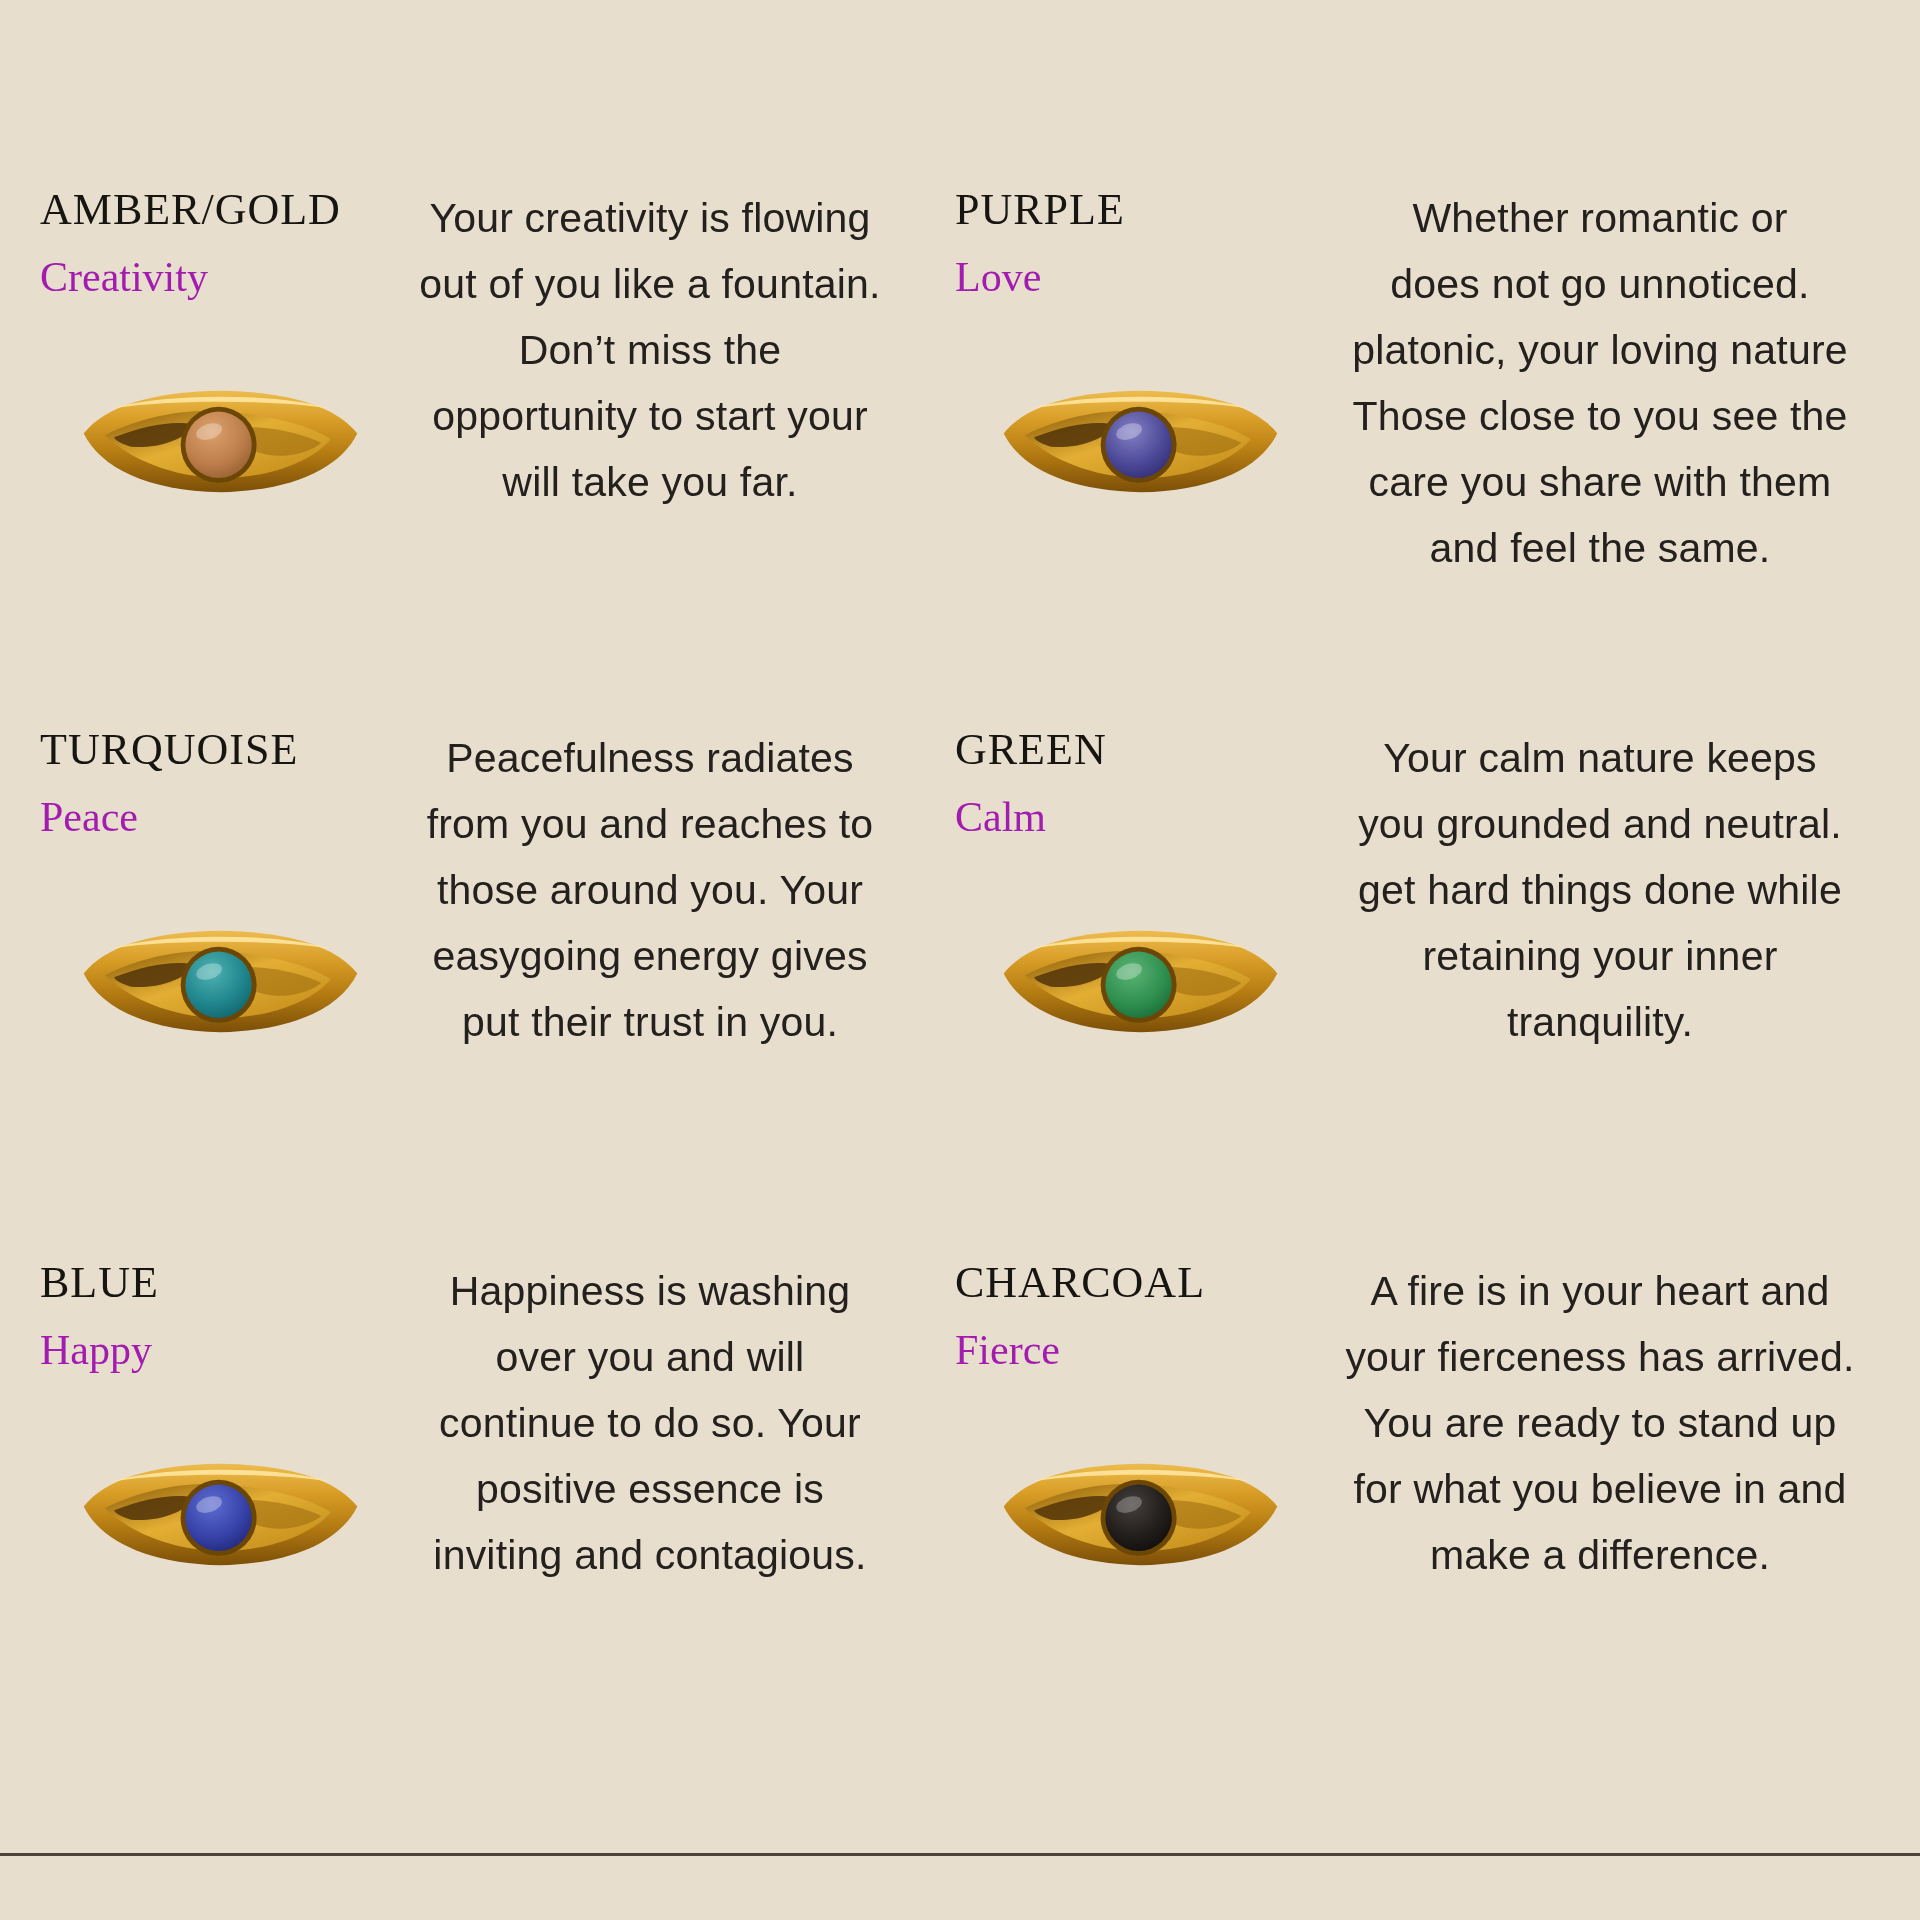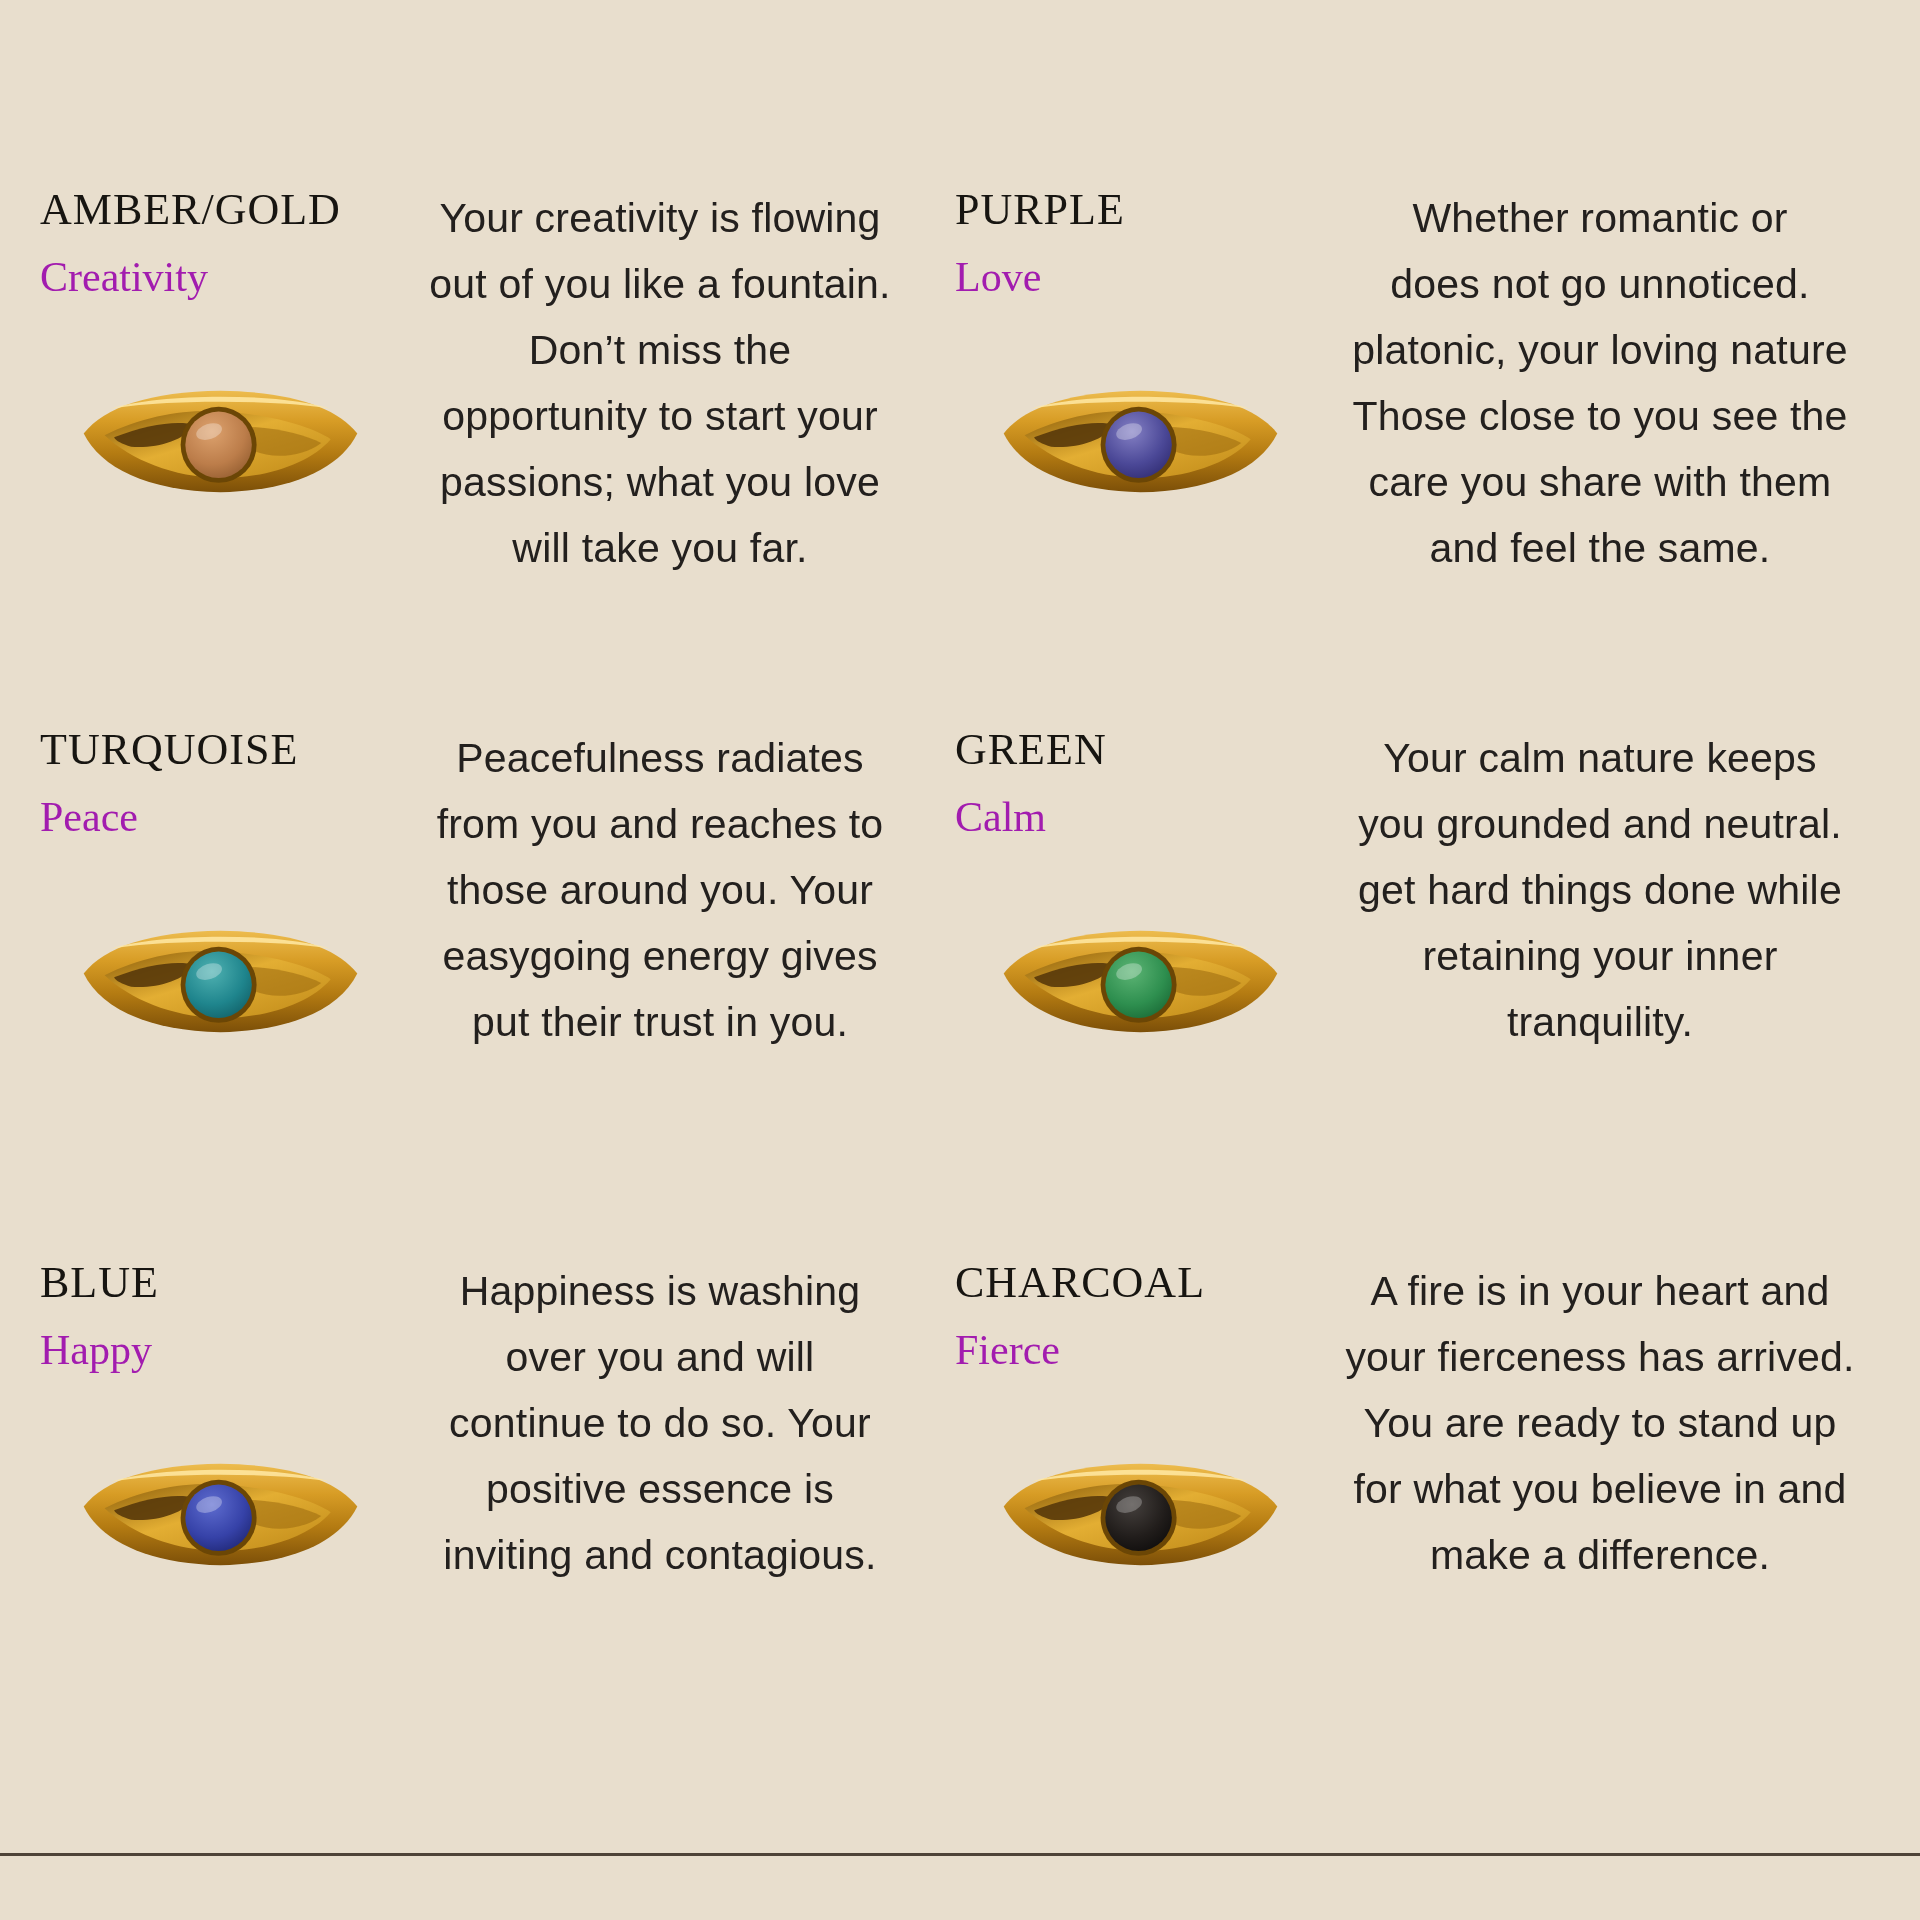--- a/index.html
+++ b/index.html
@@ -22,21 +22,21 @@
   .mood {
     font-family:"Liberation Serif", serif; font-size:42px; line-height:66px;
     color:#a21caf; white-space:nowrap;
   }
   .ring { display:block; margin:70px auto 0 auto; width:285px; height:124px; }
 
   .para {
     position:absolute; top:25px; text-align:center;
     font-size:41px; line-height:66px; color:#23201e; letter-spacing:0.2px;
   }
-  .para.left  { left:380px;  width:560px; }
+  .para.left  { left:370px;  width:560px; }
   .para.right { left:1320px; width:560px; }
   .para-line { white-space:nowrap; }
 
   .divider { position:absolute; top:1853px; left:0; width:1920px; height:3px; background:#4e4338; }
 </style>
 </head>
 <body>
 
 <div class="page">
 
@@ -73,21 +73,20 @@
         <circle cx="148" cy="68" r="35" fill="url(#stone0)"></circle>
         <ellipse cx="138" cy="54" rx="14" ry="8" fill="#ffffff" opacity="0.3" transform="rotate(-18 138 54)"></ellipse>
       </svg>
     </div>
 
     <div class="para left">
       <div class="para-line">Your creativity is flowing</div>
       <div class="para-line">out of you like a fountain.</div>
       <div class="para-line">Don’t miss the</div>
       <div class="para-line">opportunity to start your</div>
-      <div class="para-line">passions; what you love</div>
       <div class="para-line">will take you far.</div>
     </div>
 
     <div class="head-col right">
       <div class="color-name">PURPLE</div>
       <div class="mood">Love</div>
       <svg class="ring" viewBox="0 0 300 130">
         <defs>
           <linearGradient id="band1" x1="0" y1="0" x2="0" y2="1">
             <stop offset="0" stop-color="#edbc4e"></stop>

